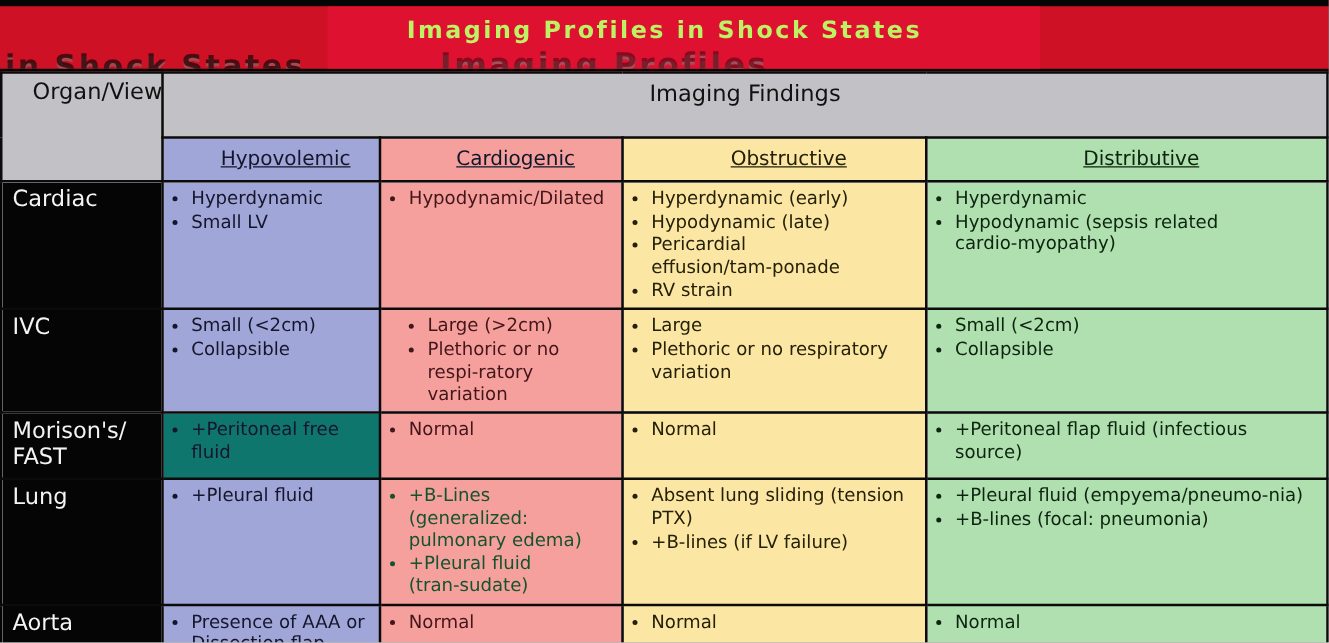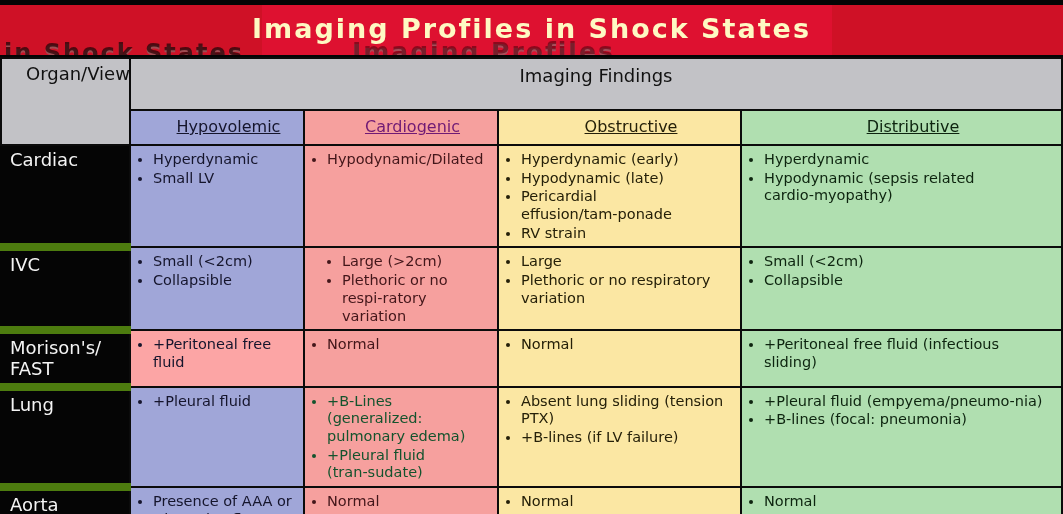--- a/index.html
+++ b/index.html
@@ -21,22 +21,22 @@
     border-bottom:2px solid #050505;
     overflow:hidden;
   }
   .title-hot{
     position:absolute;left:262px;top:0;width:570px;height:100%;
     background:#de1130;
   }
   .title-main{
     position:absolute;left:0;right:0;top:8px;
     margin:0;text-align:center;
-    font-size:27px;font-weight:bold;letter-spacing:2px;
-    color:#fef9c3;
+    font-size:19px;font-weight:bold;letter-spacing:2px;
+    color:#bef264;
   }
   .ghost{position:absolute;font-weight:bold;pointer-events:none;}
   .ghost-center{
     left:352px;top:32px;font-size:25px;letter-spacing:2px;
     color:rgba(95,5,18,0.65);
     text-shadow:0 2px 0 rgba(70,190,170,0.35);
   }
   .ghost-left{
     left:4px;top:34px;font-size:24px;letter-spacing:2px;
     color:rgba(48,6,10,0.8);
@@ -64,21 +64,21 @@
   .organ-head{padding-left:24px;padding-top:4px;}
   .findings-head{text-align:center;font-size:18px;padding-top:6px;}
   tr.colhead-row{height:35px;}
   tr.colhead-row th{
     font-size:16px;font-weight:normal;text-align:center;padding-top:6px;padding-left:28px;
   }
   tr.colhead-row .collabel{text-decoration:underline;}
   td.organ{
     background:#050505;color:#f4f4f4;
     font-size:18px;padding-left:8px;padding-top:4px;
-    border-top:8px solid #4d7c0f;
+    border-top:2px solid #4d7c0f;
     border-left:2px solid #050505;
     line-height:1.15;
   }
   tbody tr:first-child td.organ{border-top:2px solid #0b0b0b;}
   td.finding ul{
     margin:2px 0 0 0;
     padding-left:17px;
     list-style-type:disc;
   }
   td.finding li{
@@ -108,21 +108,21 @@
         <col class="c4">
     </colgroup>
     <thead>
       <tr style="height:52px;">
         <th class="gray-head organ-head" rowspan="2">Organ/View</th>
         <th class="gray-head findings-head" colspan="4">Imaging Findings</th>
       </tr>
       <tr class="colhead-row" id="col-head-row">
 
       <th style="background: rgb(160, 166, 216); color: rgb(21, 21, 44);"><span class="collabel">Hypovolemic</span></th>
-          <th style="background: rgb(246, 160, 158); color: #701a75; margin-left: 32px;"><span class="collabel">Cardiogenic</span></th>
+          <th style="background: rgb(246, 160, 158); color: #0f172a; margin-left: 32px;"><span class="collabel">Cardiogenic</span></th>
           <th style="background: rgb(251, 231, 163); color: rgb(37, 32, 9);"><span class="collabel">Obstructive</span></th>
           <th style="background: rgb(176, 223, 176); color: rgb(13, 36, 15);"><span class="collabel">Distributive</span></th>
         </tr>
     </thead>
     <tbody id="table-body">
 
     <tr style="height: 85px;">
           <td class="organ">Cardiac</td>
           <td class="finding" style="background: rgb(160, 166, 216); color: rgb(21, 21, 44);">
             <ul>
@@ -172,38 +172,38 @@
           </td>
           <td class="finding" style="background: rgb(176, 223, 176); color: rgb(13, 36, 15);">
             <ul>
               <li>Small (&lt;2cm)</li>
               <li>Collapsible</li>
             </ul>
           </td>
         </tr>
         <tr style="height: 53px;">
           <td class="organ">Morison's/ FAST</td>
-          <td class="finding" style="background: #fca5a5; color: rgb(21, 21, 44);">
+          <td class="finding" style="background: #0f766e; color: rgb(21, 21, 44);">
             <ul>
               <li>+Peritoneal free fluid</li>
             </ul>
           </td>
           <td class="finding" style="background: rgb(246, 160, 158); color: rgb(67, 22, 26);">
             <ul>
               <li>Normal</li>
             </ul>
           </td>
           <td class="finding" style="background: rgb(251, 231, 163); color: rgb(37, 32, 9);">
             <ul>
               <li>Normal</li>
             </ul>
           </td>
           <td class="finding" style="background: rgb(176, 223, 176); color: rgb(13, 36, 15);">
             <ul>
-              <li>+Peritoneal free fluid (infectious sliding)</li>
+              <li>+Peritoneal flap fluid (infectious source)</li>
             </ul>
           </td>
         </tr>
         <tr style="height: 63px;">
           <td class="organ">Lung</td>
           <td class="finding" style="background: rgb(160, 166, 216); color: rgb(21, 21, 44);">
             <ul>
               <li>+Pleural fluid</li>
             </ul>
           </td>

